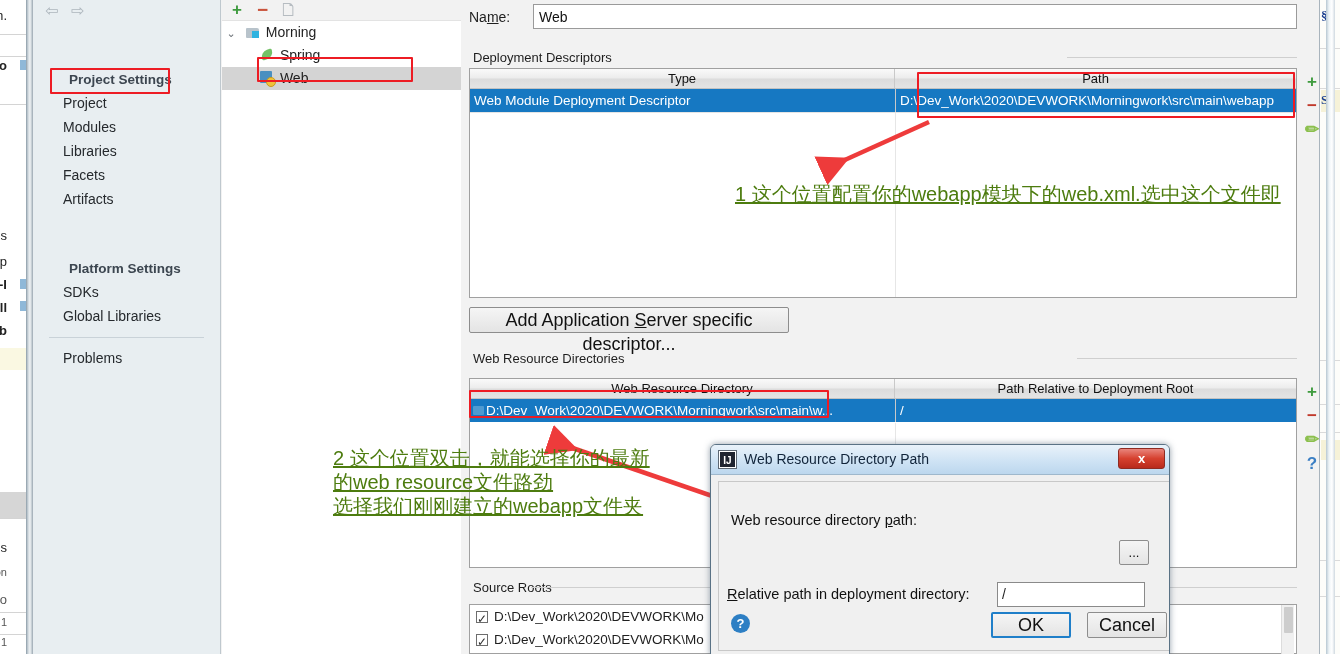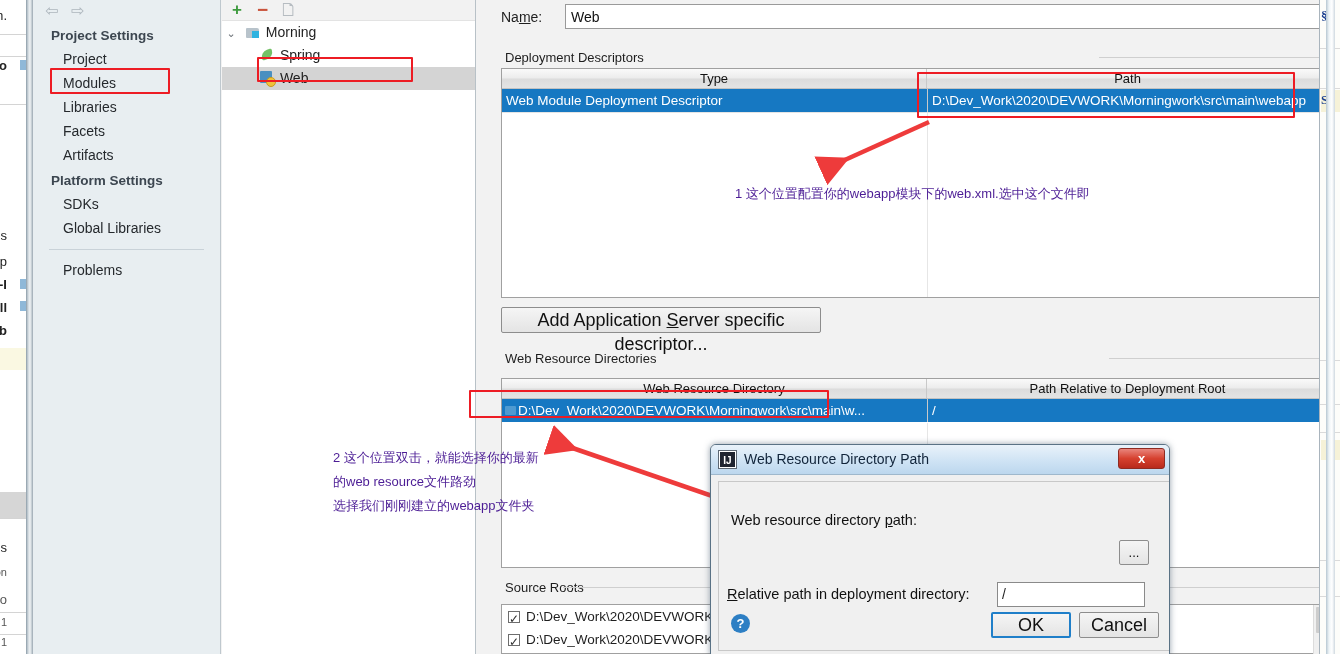--- a/index.html
+++ b/index.html
@@ -39,21 +39,21 @@
   }
 
   
   #sidebar {
     position:absolute; left:0; top:0; width:188px; height:654px;
     background:#e8eef1; border-right:1px solid #bfc8ce;
   }
   #nav-arrows { height:22px; padding:2px 0 0 8px; }
   .navarrow { display:inline-block; width:22px; height:18px; text-align:center;
       color:#adb6bd; font-size:16px; line-height:18px; }
-  .grp-title { font-weight:bold; color:#3c4650; padding:6px 0 4px 18px; font-size:13.5px; }
+  .grp-title { font-weight:bold; color:#3c4650; padding:6px 0 4px 36px; font-size:13.5px;margin-top:44px; }
   .side-item { padding:3px 0 3px 30px; font-size:14px; color:#25292d; line-height:18px; }
   .side-sep { height:1px; background:#c9d2d8; margin:9px 16px 8px 16px; }
   #modules-hl {
     position:absolute; left:17px; top:68px; width:120px; height:26px;
     border:2.5px solid #ed1c24; border-radius:1px; pointer-events:none;
   }
 
   
   #treepanel {
     position:absolute; left:189px; top:0; width:254px; height:654px;
@@ -82,21 +82,21 @@
   .leaf-ico { display:inline-block; width:14px; height:12px; position:relative; }
   .leaf-ico:before { content:""; position:absolute; left:1px; top:1px; width:12px; height:9px;
       background:#74c267; border-radius:9px 2px 9px 2px; transform:rotate(-18deg); }
   .web-ico { display:inline-block; width:14px; height:13px; position:relative; }
   .web-ico:before { content:""; position:absolute; left:0; top:0; width:12px; height:12px;
       background:#4a8fc0; border-radius:1px; }
   .web-ico:after { content:""; position:absolute; left:6px; top:6px; width:8px; height:8px;
       background:#f0c23a; border-radius:50%; border:1px solid #c89c1f; }
 
   
-  #content { position:absolute; left:460px; top:0; width:844px; height:654px; background:#f2f2f2; }
+  #content { position:absolute; left:428px; top:0; width:844px; height:654px; background:#f2f2f2; }
 
   
   #name-row { position:absolute; left:8px; top:4px; width:828px; height:26px; }
   #name-label { position:absolute; left:0; top:5px; font-size:14px; }
   #name-label u { text-decoration:underline; }
   #name-input {
     position:absolute; left:64px; top:0; width:764px; height:25px;
     background:#fff; border:1px solid #9a9a9a; padding:2px 5px;
     font-family:"Liberation Sans", sans-serif; font-size:14px; color:#111;
   }
@@ -129,21 +129,21 @@
   
   .winbtn {
     position:absolute; background:linear-gradient(to bottom,#f5f5f5,#e4e4e4);
     border:1px solid #8d8d8d; border-radius:2px; font-size:18px; color:#111;
     text-align:center; font-family:"Liberation Sans", sans-serif;
   }
   .winbtn u { text-decoration:underline; }
 
   
   .redbox { position:absolute; border:2.5px solid #ed1c24; pointer-events:none; border-radius:1px; }
-  .note { position:absolute; color:#4c1d95; font-size:13px; line-height:24px; white-space:nowrap; }
+  .note { position:absolute; color:#4d7c0f; font-size:20px; line-height:24px; white-space:nowrap;text-decoration:underline; }
 
   
   .srow { height:23px; line-height:23px; font-size:13.5px; padding-left:6px; white-space:nowrap; }
   .cbox { display:inline-block; width:12px; height:12px; border:1px solid #6d6d6d; background:#fff;
       position:relative; vertical-align:-2px; margin-right:6px; }
   .cbox:after { content:"✓"; position:absolute; left:0px; top:-4px; font-size:12px; color:#333; }
 
   
   .vscroll { position:absolute; width:13px; background:#f0f0f0; border-left:1px solid #dcdcdc; }
   .vscroll .thumb { position:absolute; left:2px; width:9px; background:#cdcdcd; border-radius:1px; }
@@ -188,21 +188,21 @@
     position:absolute; left:278px; top:100px; width:148px; height:25px;
     background:#fff; border:1px solid #8a8a8a; font-size:14px; line-height:23px; padding:0 4px;
   }
   #dlg-help {
     position:absolute; left:12px; top:132px; width:19px; height:19px; border-radius:50%;
     background:#2d7fc4; color:#fff; font-size:13px; font-weight:bold;
     text-align:center; line-height:19px;
   }
   #dlg-ok { left:272px; top:130px; width:80px; height:26px; line-height:23px;
       border:2px solid #1f7fc9; }
-  #dlg-cancel { left:360px; top:130px; width:80px; height:26px; line-height:24px; }
+  #dlg-cancel { left:368px; top:130px; width:80px; height:26px; line-height:24px; }
 </style>
 </head>
 <body>
 
 <div id="bg-left">
   <div class="hline" style="top:34px"></div>
   <div class="hline" style="top:56px"></div>
   <div class="hline" style="top:104px"></div>
   <div class="frag" style="top:8px">om.</div>
   <div class="frag" style="top:58px; font-weight:bold">Mo</div>

